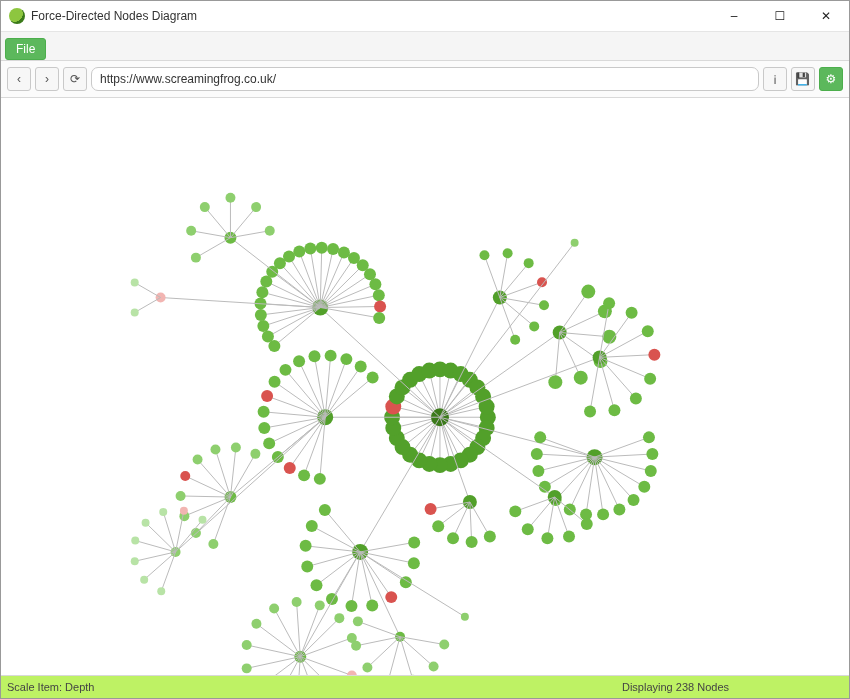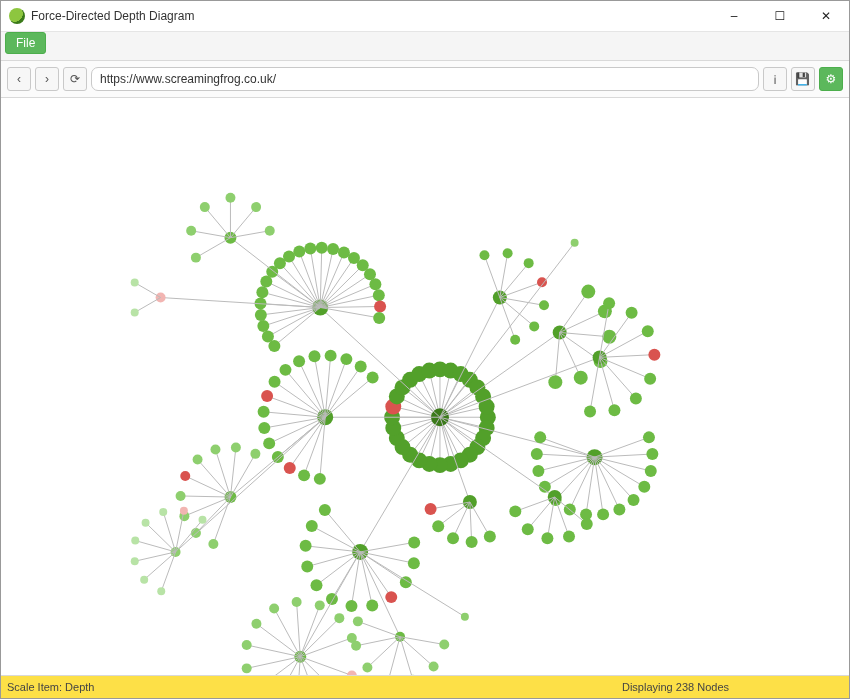--- a/index.html
+++ b/index.html
@@ -2,40 +2,40 @@
 <html><head>
 <meta charset="utf-8">
 <style>
   html,body{margin:0;padding:0;width:850px;height:699px;font-family:"Segoe UI",Arial,sans-serif;font-size:12px;color:#333;background:#fff;overflow:hidden}
   .window{width:850px;height:699px;border:1px solid #999;box-sizing:border-box;display:flex;flex-direction:column;background:#fff}
   .titlebar{height:30px;background:#fff;display:flex;align-items:center;border-bottom:1px solid #e5e5e5}
   .titlebar .app-icon{width:16px;height:16px;margin:0 6px 0 8px;background:radial-gradient(circle at 35% 35%,#8dc63f 0 55%,#3b7a1a 56% 100%);border-radius:50%}
   .titlebar .title{flex:0 0 auto}
   .titlebar .spacer{flex:1}
   .winbtn{width:46px;height:30px;display:flex;align-items:center;justify-content:center;color:#222}
-  .menubar{height:28px;background:#f5f5f5;border-bottom:1px solid #d9d9d9;display:flex;align-items:flex-start;padding-left:4px}
+  .menubar{height:28px;background:#f5f5f5;border-bottom:1px solid #d9d9d9;display:flex;align-items:flex-end;padding-left:4px}
   .menu-file{background:#5cb85c;border:1px solid #4cae4c;color:#fff;border-radius:3px;padding:3px 10px;font-size:12px}
   .toolbar{height:30px;display:flex;align-items:center;gap:4px;padding:3px 6px;border-bottom:1px solid #d9d9d9;background:#fbfbfb}
   .tbtn{width:22px;height:22px;border:1px solid #c9c9c9;border-radius:3px;background:#f7f7f7;display:flex;align-items:center;justify-content:center;color:#555}
   .tbtn.on{background:#5cb85c;border-color:#4cae4c;color:#fff}
   .url{flex:1;height:22px;border:1px solid #c9c9c9;border-radius:7px;padding:0 8px;font-size:12px;color:#333;background:#fff}
   .canvas{flex:1;position:relative;background:#fff;overflow:hidden}
-  .statusbar{height:22px;border-top:1px solid #d9d9d9;background:#fde047;display:flex;align-items:center;font-size:11px;color:#444}
+  .statusbar{height:22px;border-top:1px solid #d9d9d9;background:#bef264;display:flex;align-items:center;font-size:11px;color:#444}
   .statusbar .left{padding-left:6px}
   .statusbar .center{flex:1;text-align:right}
   svg{position:absolute;inset:0}
   .link{stroke:#bbb;stroke-width:1}
 </style>
 </head>
 <body>
 
 <div class="window">
   <div class="titlebar">
     <div class="app-icon"></div>
-    <div class="title">Force-Directed Depth Diagram</div>
+    <div class="title">Force-Directed Nodes Diagram</div>
     <div class="spacer"></div>
     <div class="winbtn">–</div>
     <div class="winbtn">☐</div>
     <div class="winbtn close">✕</div>
   </div>
 
   <div class="menubar">
     <button class="menu-file">File</button>
   </div>
 

